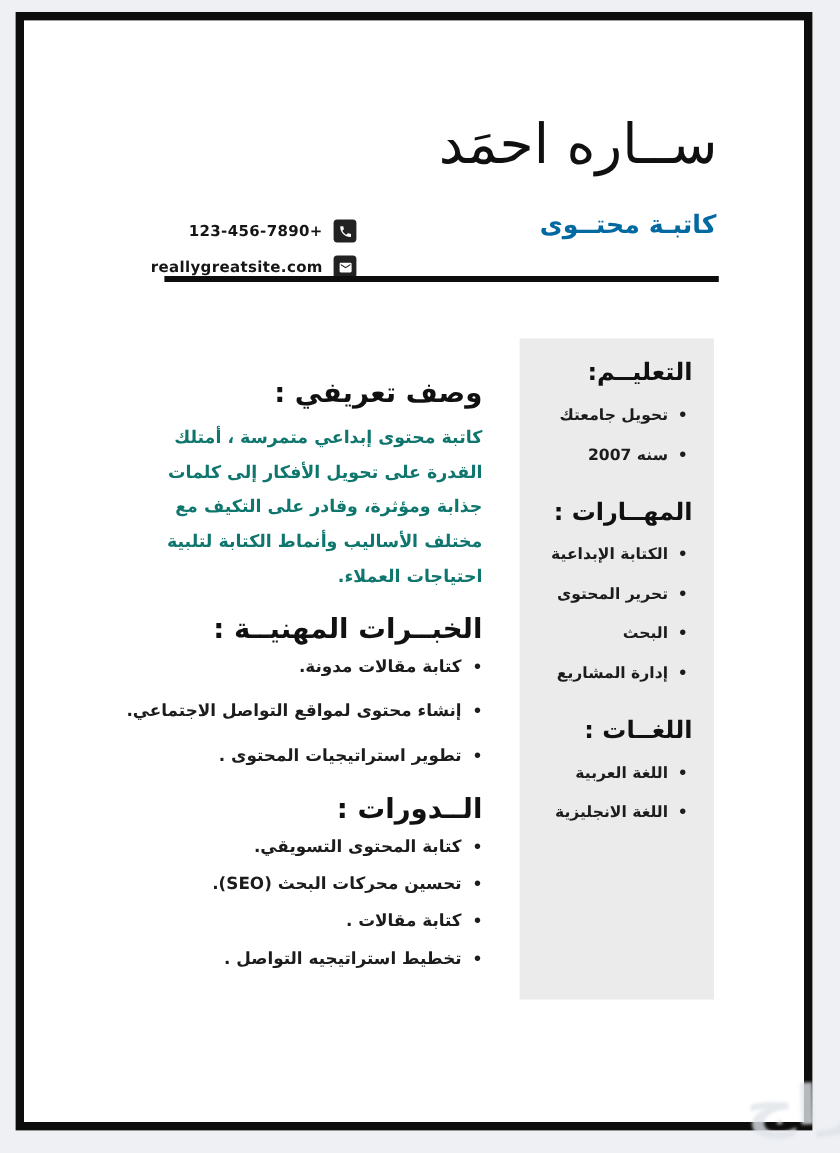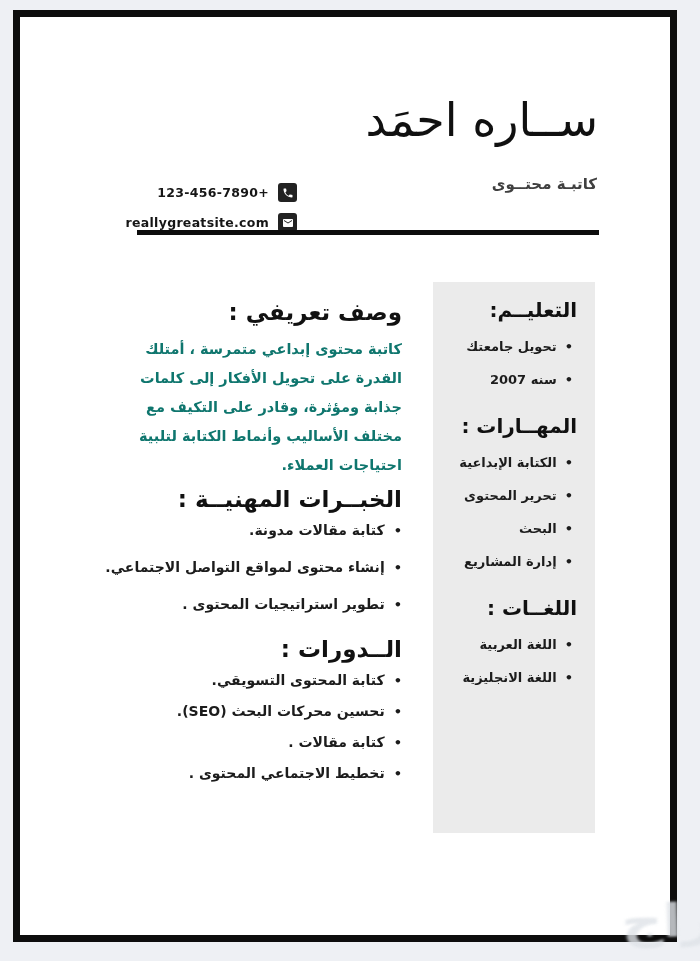--- a/index.html
+++ b/index.html
@@ -17,22 +17,22 @@
     box-sizing:content-box;
   }
   
   .name{
     position:absolute;top:76px;right:72px;margin:0;
     font-size:46px;font-weight:normal;letter-spacing:0px;
     direction:rtl;white-space:nowrap;color:#101010;
   }
   .subtitle{
     position:absolute;top:158px;right:73px;
-    font-size:15px;font-weight:bold;letter-spacing:1px;
-    direction:rtl;white-space:nowrap;color:#404040;
+    font-size:21px;font-weight:bold;letter-spacing:1px;
+    direction:rtl;white-space:nowrap;color:#0369a1;
   }
   .contact{
     position:absolute;top:126px;left:45px;width:232px;
     display:flex;flex-direction:column;gap:11px;margin-top:40px;
   }
   .contact .row{
     display:flex;justify-content:flex-end;align-items:center;gap:9px;
   }
   .contact .ctext{
     font-size:12.5px;font-weight:bold;letter-spacing:.3px;direction:ltr;
@@ -45,21 +45,21 @@
   .divider{
     position:absolute;left:117px;top:213px;width:462px;height:5px;
     background:#0d0d0d;
   }
   
   .maincol{
     position:absolute;left:78px;top:282px;width:304px;
     direction:rtl;text-align:right;
   }
   .maincol h2{
-    margin:0 0 10px;font-size:23px;font-weight:bold;color:#111;
+    margin:16px 0 10px;font-size:23px;font-weight:bold;color:#111;
     letter-spacing:0;
   }
   .maincol p{
     margin:0 0 6px;font-size:14.5px;font-weight:bold;line-height:29px;
     color:#0f766e;
   }
   .blist{list-style:none;margin:8px 0 24px;padding:0;}
   .blist li{
     display:flex;gap:9px;align-items:baseline;
     font-size:14px;font-weight:bold;color:#1c1c1c;
@@ -157,21 +157,21 @@
           <li>
               <span class="dot">•</span>
               <span>تحسين محركات البحث (SEO).</span>
             </li>
           <li>
               <span class="dot">•</span>
               <span>كتابة مقالات .</span>
             </li>
           <li>
               <span class="dot">•</span>
-              <span>تخطيط الاجتماعي المحتوى .</span>
+              <span>تخطيط استراتيجيه التواصل .</span>
             </li>
         </ul>
       </section>
     </main>
 
     <aside class="panel">
 
       <section>
         <h2>التعليــم:</h2>
         <ul>

